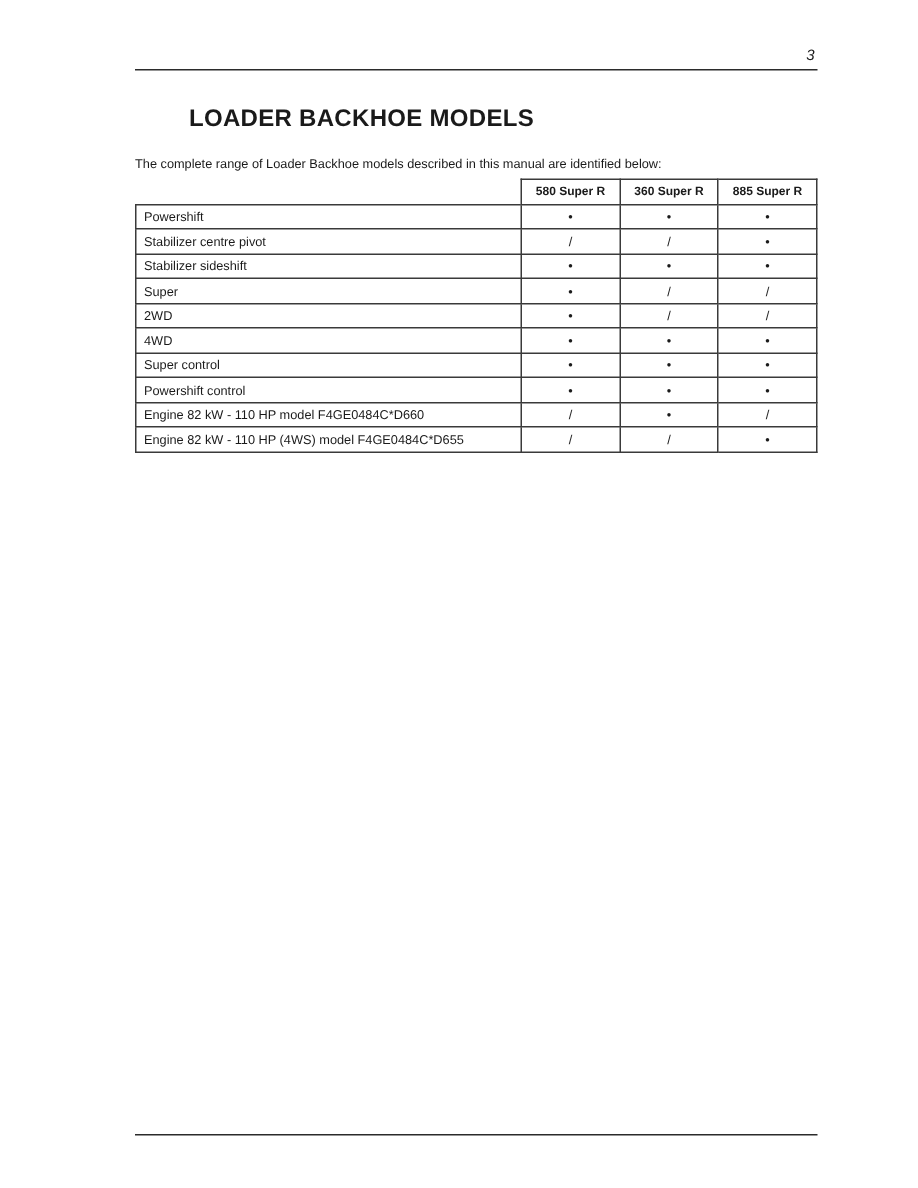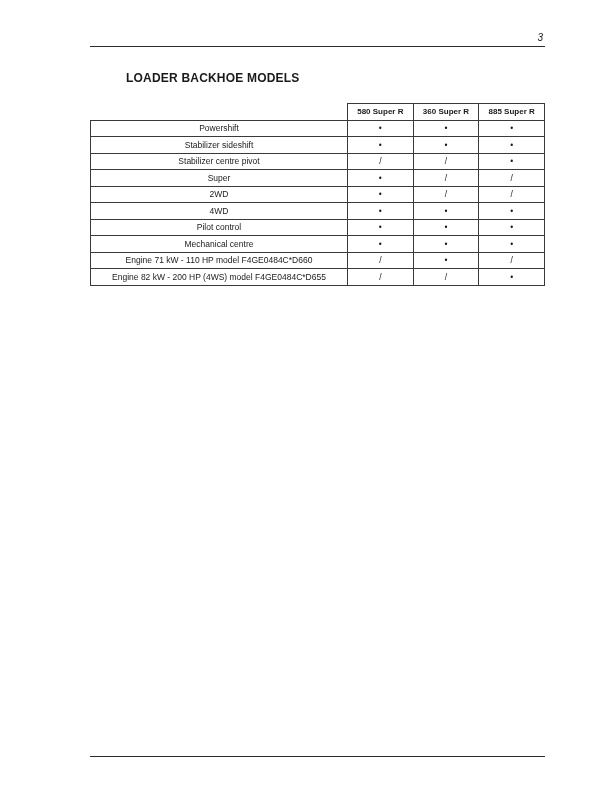--- a/index.html
+++ b/index.html
@@ -23,70 +23,71 @@
     font-size: 10px;
     font-style: italic;
     margin-top: 32px;
     padding-right: 2px;
   }
   .top-rule {
     border-top: 1px solid #2b2b2b;
     margin-top: 3px;
   }
   h1.heading {
-    font-size: 12px;
+    font-size: 16px;
     font-weight: bold;
     margin: 24px 0 0 0;
     letter-spacing: 0.2px;
     padding-left: 36px;
   }
   .intro {
     font-size: 8.5px;
     margin: 15px 0 0 0;
   }
   table.models {
     border-collapse: collapse;
-    margin-top: 18px;
+    margin-top: 5px;
     width: 100%;
     table-layout: fixed;
   }
   col.feature-col { width: 257px; }
   table.models th, table.models td {
     border: 1px solid #3a3a3a;
     font-size: 8.5px;
     padding: 0 5px;
     height: 15.5px;
     vertical-align: middle;
     overflow: hidden;
     white-space: nowrap;
   }
   table.models thead th {
     font-weight: bold;
     text-align: center;
     font-size: 8px;
     padding: 0 2px;
   }
   table.models thead th.empty { border: none; }
-  td.feature { text-align: center; }
+  td.feature { text-align: left; }
   td.val { text-align: center; font-size: 9px; }
   .bottom-rule {
     position: absolute;
     left: 90px;
     right: 67px;
     top: 756px;
     border-top: 1px solid #2b2b2b;
   }
 </style>
 </head>
 <body>
 
 <div class="content">
   <div class="page-number">3</div>
   <div class="top-rule"></div>
   <h1 class="heading">LOADER BACKHOE MODELS</h1>
+  <p class="intro">The complete range of Loader Backhoe models described in this manual are identified below:</p>
   <table class="models">
     <colgroup>
       <col class="feature-col">
       <col>
         <col>
         <col>
     </colgroup>
     <thead>
       <tr>
         <th class="empty"></th>
@@ -96,29 +97,29 @@
         </tr>
     </thead>
     <tbody id="table-body">
         <tr>
           <td class="feature">Powershift</td>
           <td class="val">•</td>
           <td class="val">•</td>
           <td class="val">•</td>
         </tr>
         <tr>
+          <td class="feature">Stabilizer centre pivot</td>
+          <td class="val">/</td>
+          <td class="val">/</td>
+          <td class="val">•</td>
+        </tr>
+        <tr>
           <td class="feature">Stabilizer sideshift</td>
           <td class="val">•</td>
           <td class="val">•</td>
-          <td class="val">•</td>
-        </tr>
-        <tr>
-          <td class="feature">Stabilizer centre pivot</td>
-          <td class="val">/</td>
-          <td class="val">/</td>
           <td class="val">•</td>
         </tr>
         <tr>
           <td class="feature">Super</td>
           <td class="val">•</td>
           <td class="val">/</td>
           <td class="val">/</td>
         </tr>
         <tr>
           <td class="feature">2WD</td>
@@ -126,39 +127,39 @@
           <td class="val">/</td>
           <td class="val">/</td>
         </tr>
         <tr>
           <td class="feature">4WD</td>
           <td class="val">•</td>
           <td class="val">•</td>
           <td class="val">•</td>
         </tr>
         <tr>
-          <td class="feature">Pilot control</td>
+          <td class="feature">Super control</td>
           <td class="val">•</td>
           <td class="val">•</td>
           <td class="val">•</td>
         </tr>
         <tr>
-          <td class="feature">Mechanical centre</td>
+          <td class="feature">Powershift control</td>
           <td class="val">•</td>
           <td class="val">•</td>
           <td class="val">•</td>
         </tr>
         <tr>
-          <td class="feature">Engine 71 kW - 110 HP model F4GE0484C*D660</td>
+          <td class="feature">Engine 82 kW - 110 HP model F4GE0484C*D660</td>
           <td class="val">/</td>
           <td class="val">•</td>
           <td class="val">/</td>
         </tr>
         <tr>
-          <td class="feature">Engine 82 kW - 200 HP (4WS) model F4GE0484C*D655</td>
+          <td class="feature">Engine 82 kW - 110 HP (4WS) model F4GE0484C*D655</td>
           <td class="val">/</td>
           <td class="val">/</td>
           <td class="val">•</td>
         </tr>
       </tbody>
   </table>
 </div>
 <div class="bottom-rule"></div>
 
 </body></html>

